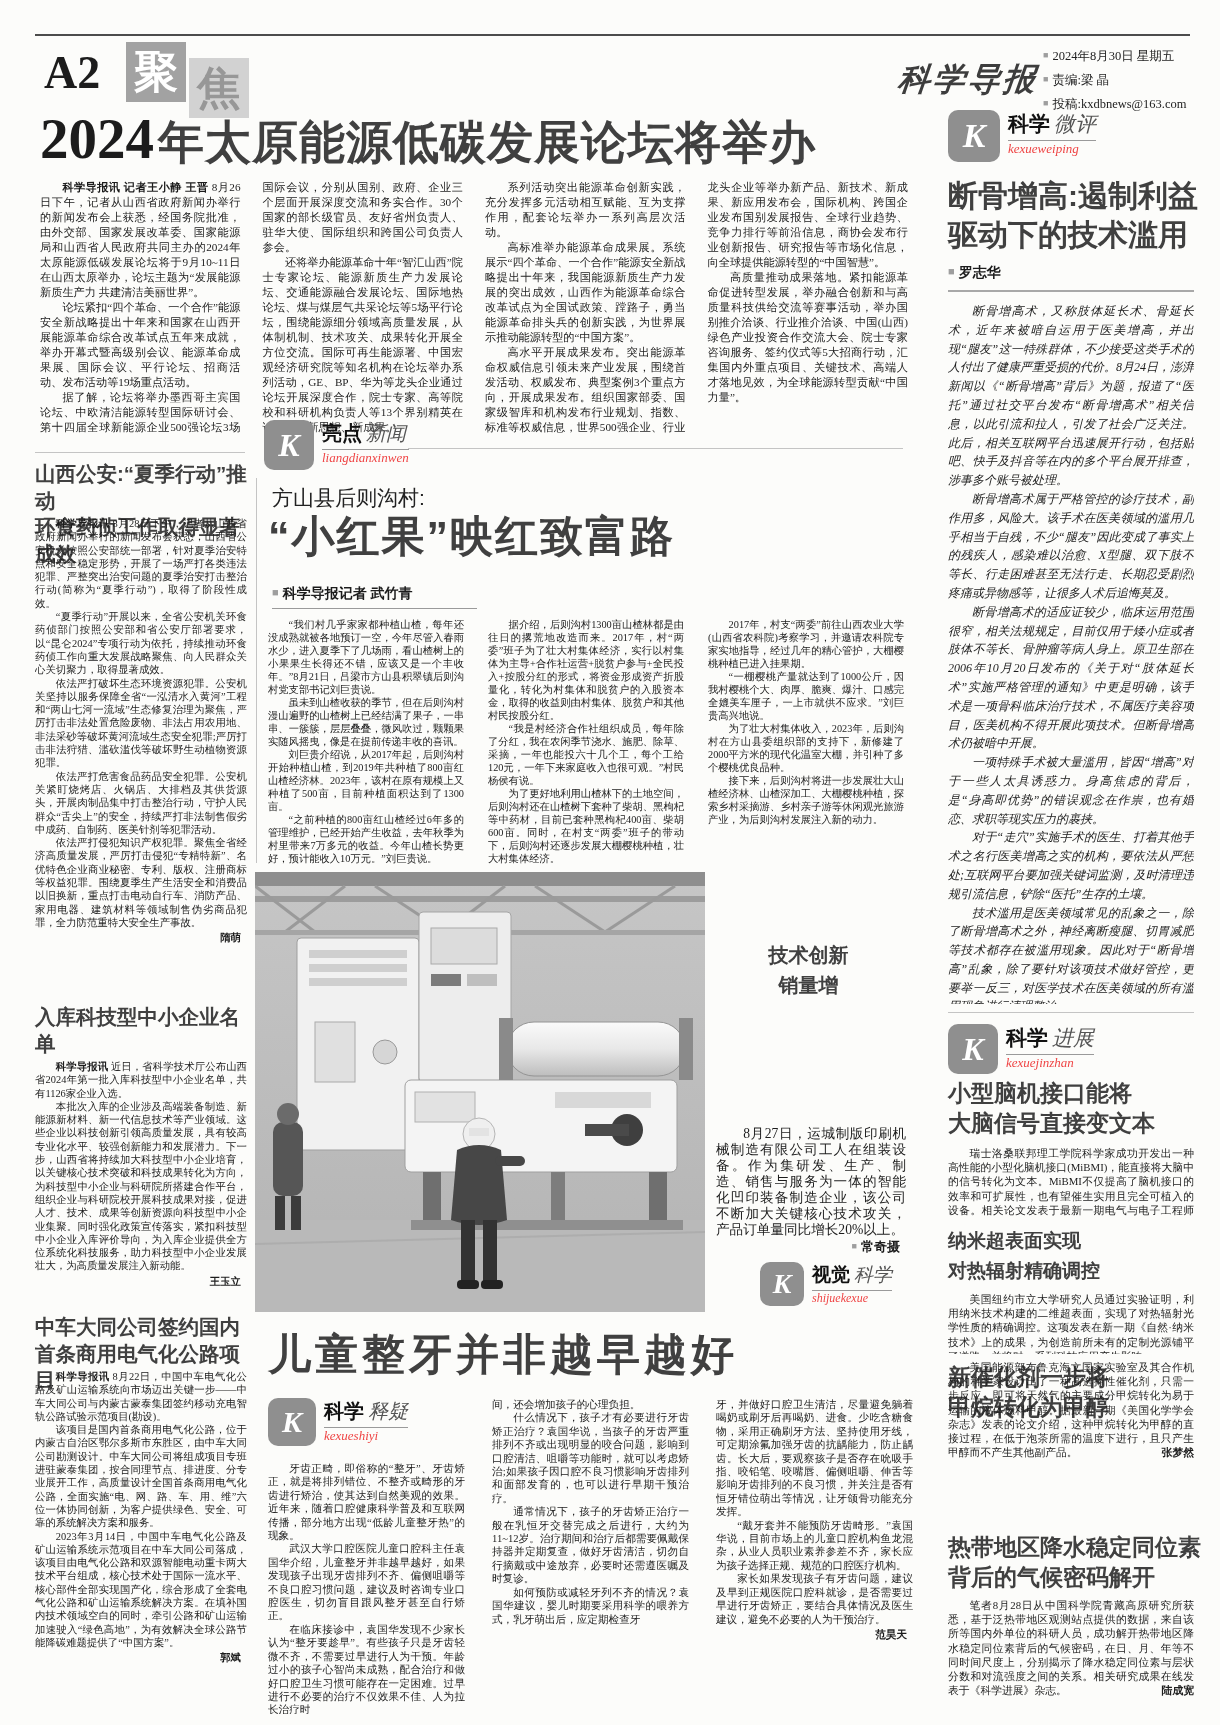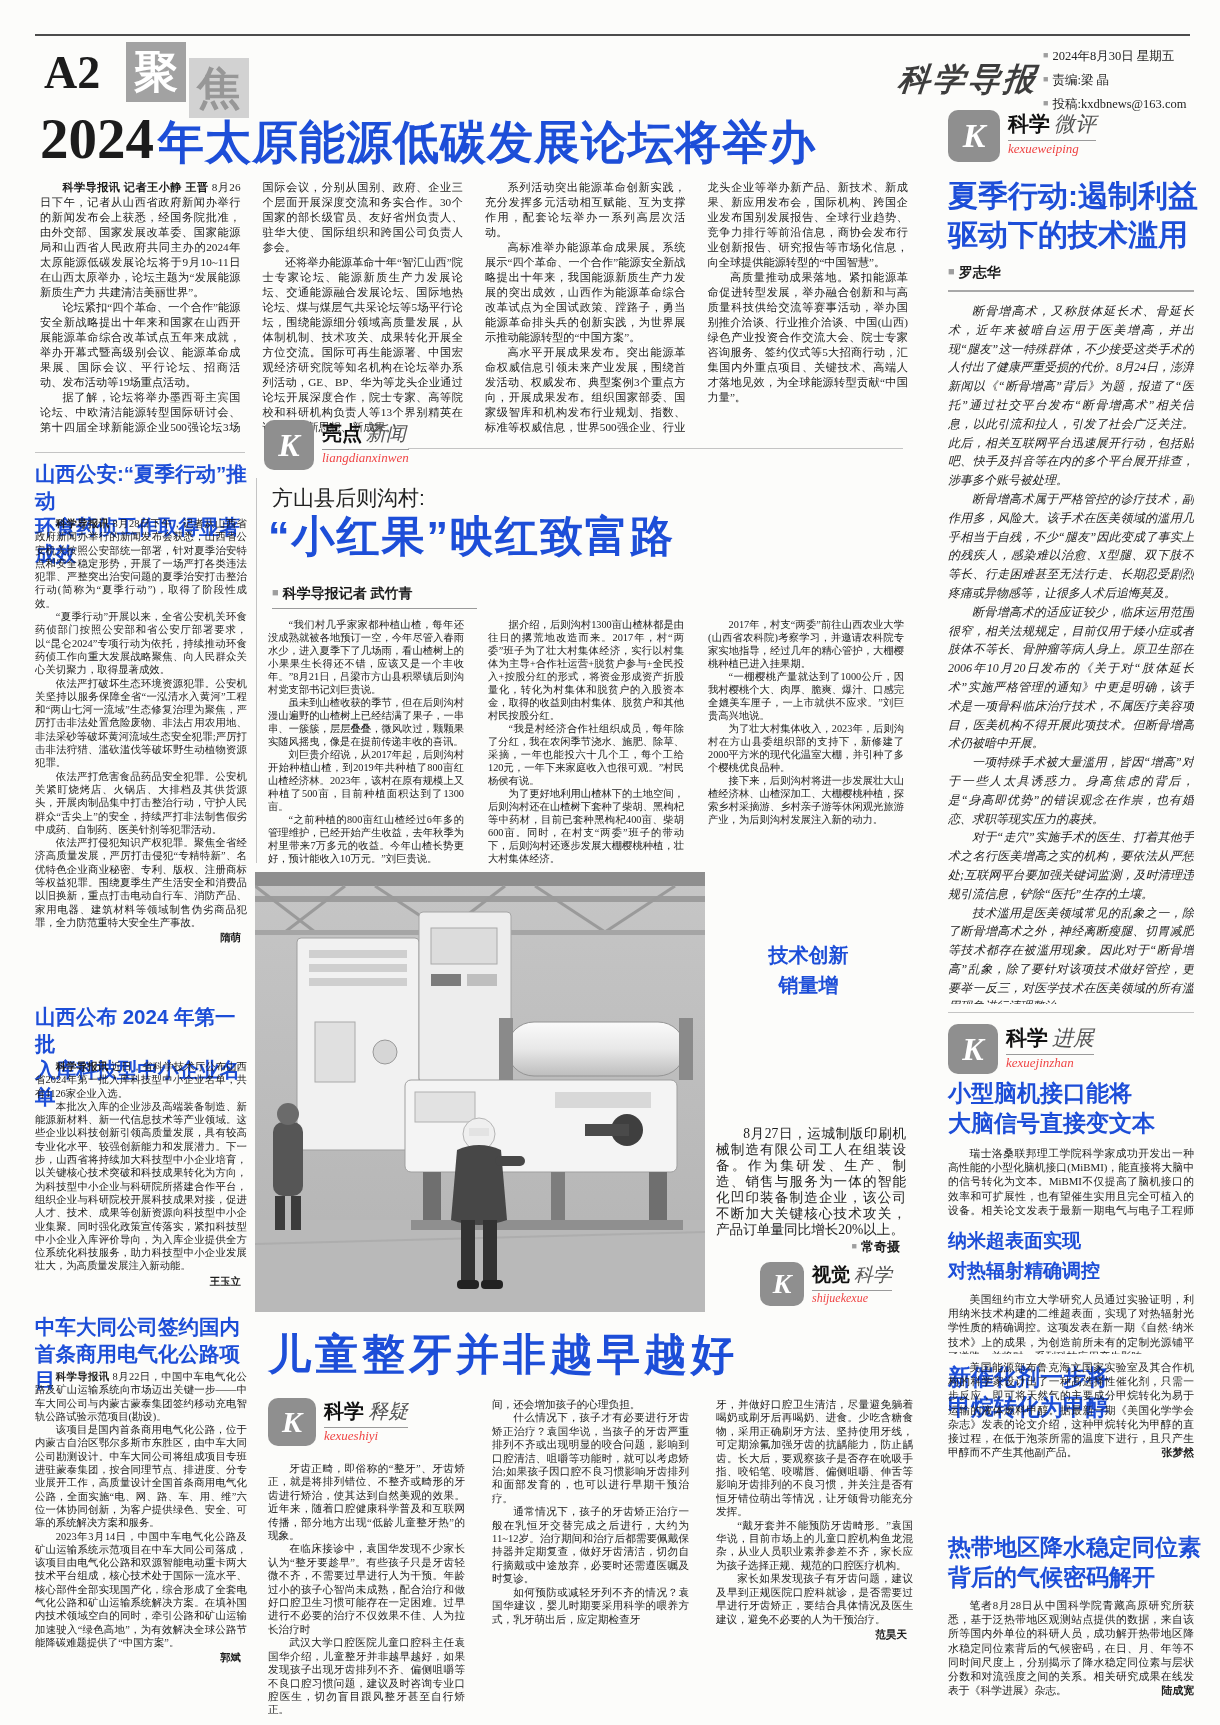--- a/index.html
+++ b/index.html
@@ -1,20 +1,20 @@
 <!DOCTYPE html>
 <html><head>
 <meta charset="utf-8">
 <style>
   html,body{margin:0;padding:0;background:#e9e9e6;}
   .page{position:relative;width:1220px;height:1725px;margin:0 auto;background:#fcfcfa;
         font-family:"Liberation Serif",serif;color:#1c1c1c;overflow:hidden;}
   .abs{position:absolute;}
   .rule{background:#c4c4c4;}
-  .hl{font-family:"Liberation Sans",sans-serif;font-weight:900;color:#1d4ed8;}
+  .hl{font-family:"Liberation Sans",sans-serif;font-weight:900;color:#404040;}
   .gp{margin:0;text-indent:2em;text-align:justify;}
   .lead-in{font-family:"Liberation Sans",sans-serif;font-weight:bold;}
   .sig-row{text-align:right;padding-right:6px;margin-top:2px;}
   .sig{font-family:"Liberation Sans",sans-serif;font-weight:bold;}
   .bullet{color:#9e9e9e;font-size:9px;vertical-align:2px;margin-right:4px;font-family:"Liberation Sans",sans-serif;}
   
   .a2{font-family:"Liberation Serif",serif;font-weight:bold;font-size:46px;}
   .logo-sq{width:60px;height:60px;display:flex;align-items:center;justify-content:center;
            font-family:"Liberation Sans",sans-serif;font-weight:900;font-size:44px;}
   .masthead{font-family:"Liberation Serif",serif;font-style:italic;font-weight:900;font-size:32px;
@@ -83,21 +83,20 @@
   <div class="abs" style="left:35px;top:517px;width:212px;height:452px;overflow:hidden;font-size:10.4px;line-height:13.3px;">
     <p class="gp"><span class="lead-in">科学导报讯</span> <span>8月28日下午，记者从山西省政府新闻办举行的新闻发布会获悉，山西省公安机关按照公安部统一部署，针对夏季治安特点和安全稳定形势，开展了一场严打各类违法犯罪、严整突出治安问题的夏季治安打击整治行动(简称为“夏季行动”)，取得了阶段性成效。</span></p>
     <p class="gp">“夏季行动”开展以来，全省公安机关环食药侦部门按照公安部和省公安厅部署要求，以“昆仑2024”专项行动为依托，持续推动环食药侦工作向重大发展战略聚焦、向人民群众关心关切聚力，取得显著成效。</p>
     <p class="gp">依法严打破坏生态环境资源犯罪。公安机关坚持以服务保障全省“一泓清水入黄河”工程和“两山七河一流域”生态修复治理为聚焦，严厉打击非法处置危险废物、非法占用农用地、非法采砂等破坏黄河流域生态安全犯罪;严厉打击非法狩猎、滥砍滥伐等破坏野生动植物资源犯罪。</p>
     <p class="gp">依法严打危害食品药品安全犯罪。公安机关紧盯烧烤店、火锅店、大排档及其供货源头，开展肉制品集中打击整治行动，守护人民群众“舌尖上”的安全，持续严打非法制售假劣中成药、自制药、医美针剂等犯罪活动。</p>
     <p class="gp">依法严打侵犯知识产权犯罪。聚焦全省经济高质量发展，严厉打击侵犯“专精特新”、名优特色企业商业秘密、专利、版权、注册商标等权益犯罪。围绕夏季生产生活安全和消费品以旧换新，重点打击电动自行车、消防产品、家用电器、建筑材料等领域制售伪劣商品犯罪，全力防范重特大安全生产事故。</p>
     <div class="sig-row"><span class="sig">隋萌</span></div>
   </div>
 
   <div class="abs hl" style="left:35px;top:1004px;width:212px;font-size:20.5px;line-height:26.5px;">
-    <div>山西公布 2024 年第一批</div>
     <div>入库科技型中小企业名单</div>
   </div>
   <div class="abs" style="left:35px;top:1060px;width:212px;height:240px;overflow:hidden;font-size:10.4px;line-height:13.3px;">
     <p class="gp"><span class="lead-in">科学导报讯</span> <span>近日，省科学技术厅公布山西省2024年第一批入库科技型中小企业名单，共有1126家企业入选。</span></p>
     <p class="gp">本批次入库的企业涉及高端装备制造、新能源新材料、新一代信息技术等产业领域。这些企业以科技创新引领高质量发展，具有较高专业化水平、较强创新能力和发展潜力。下一步，山西省将持续加大科技型中小企业培育，以关键核心技术突破和科技成果转化为方向，为科技型中小企业与科研院所搭建合作平台，组织企业与科研院校开展科技成果对接，促进人才、技术、成果等创新资源向科技型中小企业集聚。同时强化政策宣传落实，紧扣科技型中小企业入库评价导向，为入库企业提供全方位系统化科技服务，助力科技型中小企业发展壮大，为高质量发展注入新动能。</p>
     <div class="sig-row"><span class="sig">王玉立</span></div>
   </div>
 
   <div class="abs hl" style="left:35px;top:1314px;width:212px;font-size:20.5px;line-height:26.5px;">
     <div>中车大同公司签约国内</div>
@@ -236,22 +235,22 @@
   <div class="abs badge" style="left:268px;top:1398px;">
     <div class="kbox" style="width:48px;height:48px;font-size:30px;">K</div>
     <div class="bmeta">
       <div class="brow" style="font-size:20px;"><span class="b1">科学</span><span class="b2">释疑</span></div>
       <div class="bpy" style="font-size:13px;">kexueshiyi</div>
     </div>
   </div>
 
   <div class="abs" style="left:268px;top:1462px;width:197px;height:252px;overflow:hidden;font-size:10.6px;line-height:13.4px;">
     <p class="gp">牙齿正畸，即俗称的“整牙”、牙齿矫正，就是将排列错位、不整齐或畸形的牙齿进行矫治，使其达到自然美观的效果。近年来，随着口腔健康科学普及和互联网传播，部分地方出现“低龄儿童整牙热”的现象。</p>
+    <p class="gp">武汉大学口腔医院儿童口腔科主任袁国华介绍，儿童整牙并非越早越好，如果发现孩子出现牙齿排列不齐、偏侧咀嚼等不良口腔习惯问题，建议及时咨询专业口腔医生，切勿盲目跟风整牙甚至自行矫正。</p>
     <p class="gp">在临床接诊中，袁国华发现不少家长认为“整牙要趁早”。有些孩子只是牙齿轻微不齐，不需要过早进行人为干预。年龄过小的孩子心智尚未成熟，配合治疗和做好口腔卫生习惯可能存在一定困难。过早进行不必要的治疗不仅效果不佳、人为拉长治疗时</p>
-    <p class="gp">武汉大学口腔医院儿童口腔科主任袁国华介绍，儿童整牙并非越早越好，如果发现孩子出现牙齿排列不齐、偏侧咀嚼等不良口腔习惯问题，建议及时咨询专业口腔医生，切勿盲目跟风整牙甚至自行矫正。</p>
   </div>
   <div class="abs" style="left:492px;top:1398px;width:197px;height:320px;overflow:hidden;font-size:10.6px;line-height:13.4px;">
     <p class="gp" style="text-indent:0;">间，还会增加孩子的心理负担。</p>
     <p class="gp">什么情况下，孩子才有必要进行牙齿矫正治疗？袁国华说，当孩子的牙齿严重排列不齐或出现明显的咬合问题，影响到口腔清洁、咀嚼等功能时，就可以考虑矫治;如果孩子因口腔不良习惯影响牙齿排列和面部发育的，也可以进行早期干预治疗。</p>
     <p class="gp">通常情况下，孩子的牙齿矫正治疗一般在乳恒牙交替完成之后进行，大约为11~12岁。治疗期间和治疗后都需要佩戴保持器并定期复查，做好牙齿清洁，切勿自行摘戴或中途放弃，必要时还需遵医嘱及时复诊。</p>
     <p class="gp">如何预防或减轻牙列不齐的情况？袁国华建议，婴儿时期要采用科学的喂养方式，乳牙萌出后，应定期检查牙</p>
   </div>
   <div class="abs" style="left:716px;top:1398px;width:197px;height:320px;overflow:hidden;font-size:10.6px;line-height:13.4px;">
     <p class="gp" style="text-indent:0;">牙，并做好口腔卫生清洁，尽量避免躺着喝奶或刷牙后再喝奶、进食。少吃含糖食物，采用正确刷牙方法、坚持使用牙线，可定期涂氟加强牙齿的抗龋能力，防止龋齿。长大后，要观察孩子是否存在吮吸手指、咬铅笔、咬嘴唇、偏侧咀嚼、伸舌等影响牙齿排列的不良习惯，并关注是否有恒牙错位萌出等情况，让牙颌骨功能充分发挥。</p>
     <p class="gp">“戴牙套并不能预防牙齿畸形。”袁国华说，目前市场上的儿童口腔机构鱼龙混杂，从业人员职业素养参差不齐，家长应为孩子选择正规、规范的口腔医疗机构。</p>
@@ -261,21 +260,21 @@
 
   <div class="abs badge" style="left:948px;top:110px;">
     <div class="kbox" style="width:52px;height:52px;font-size:34px;">K</div>
     <div class="bmeta">
       <div class="brow" style="font-size:21px;"><span class="b1">科学</span><span class="b2">微评</span></div>
       <div class="bpy" style="font-size:13px;">kexueweiping</div>
     </div>
   </div>
 
   <div class="abs hl" style="left:948px;top:176px;font-size:30px;line-height:39px;">
-    <div>夏季行动:遏制利益</div>
+    <div>断骨增高:遏制利益</div>
     <div>驱动下的技术滥用</div>
   </div>
 
   <div class="abs" style="left:948px;top:264px;font-size:14px;">
     <span class="bullet" style="font-size:11px;">■</span><span class="lead-in">罗志华</span>
   </div>
   <div class="abs rule" style="left:948px;top:290px;width:246px;height:2px;background:#a8a8a8;"></div>
 
   <div class="abs kai" style="left:948px;top:302px;width:246px;height:702px;overflow:hidden;font-size:12px;line-height:18.8px;">
     <p class="gp">断骨增高术，又称肢体延长术、骨延长术，近年来被暗自运用于医美增高，并出现“腿友”这一特殊群体，不少接受这类手术的人付出了健康严重受损的代价。8月24日，澎湃新闻以《“断骨增高”背后》为题，报道了“医托”通过社交平台发布“断骨增高术”相关信息，以此引流和拉人，引发了社会广泛关注。此后，相关互联网平台迅速展开行动，包括贴吧、快手及抖音等在内的多个平台展开排查，涉事多个账号被处理。</p>

